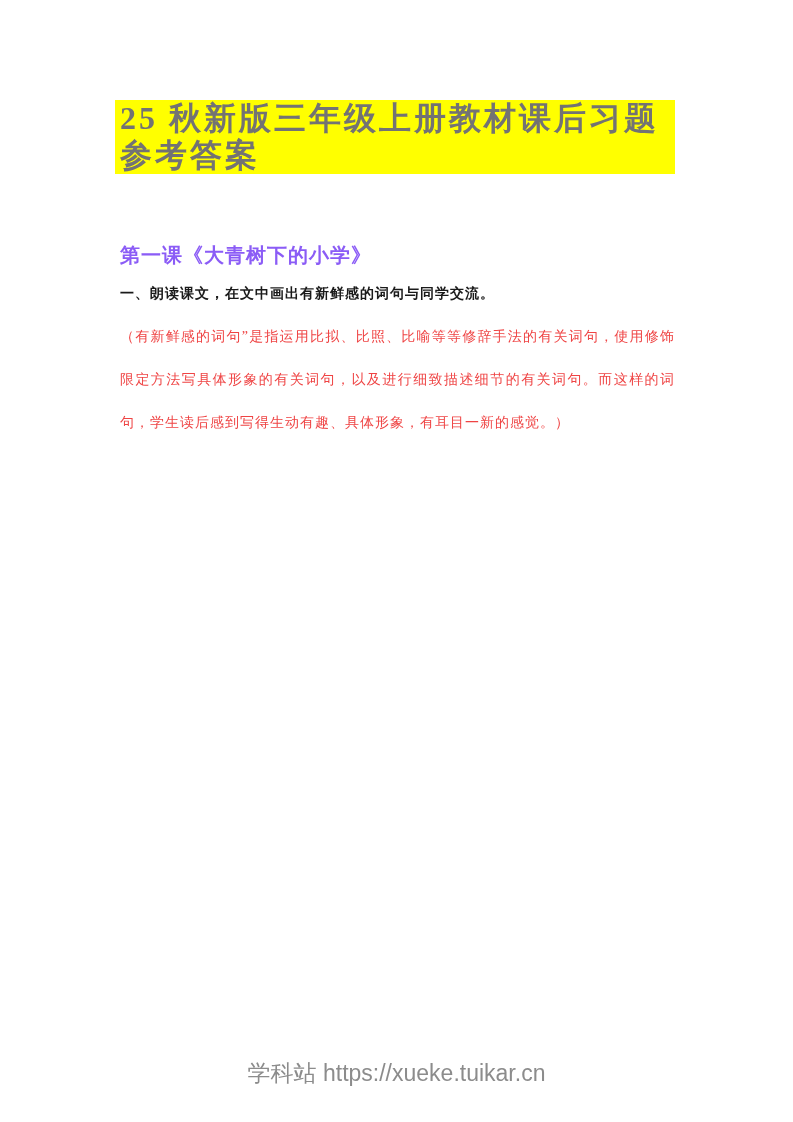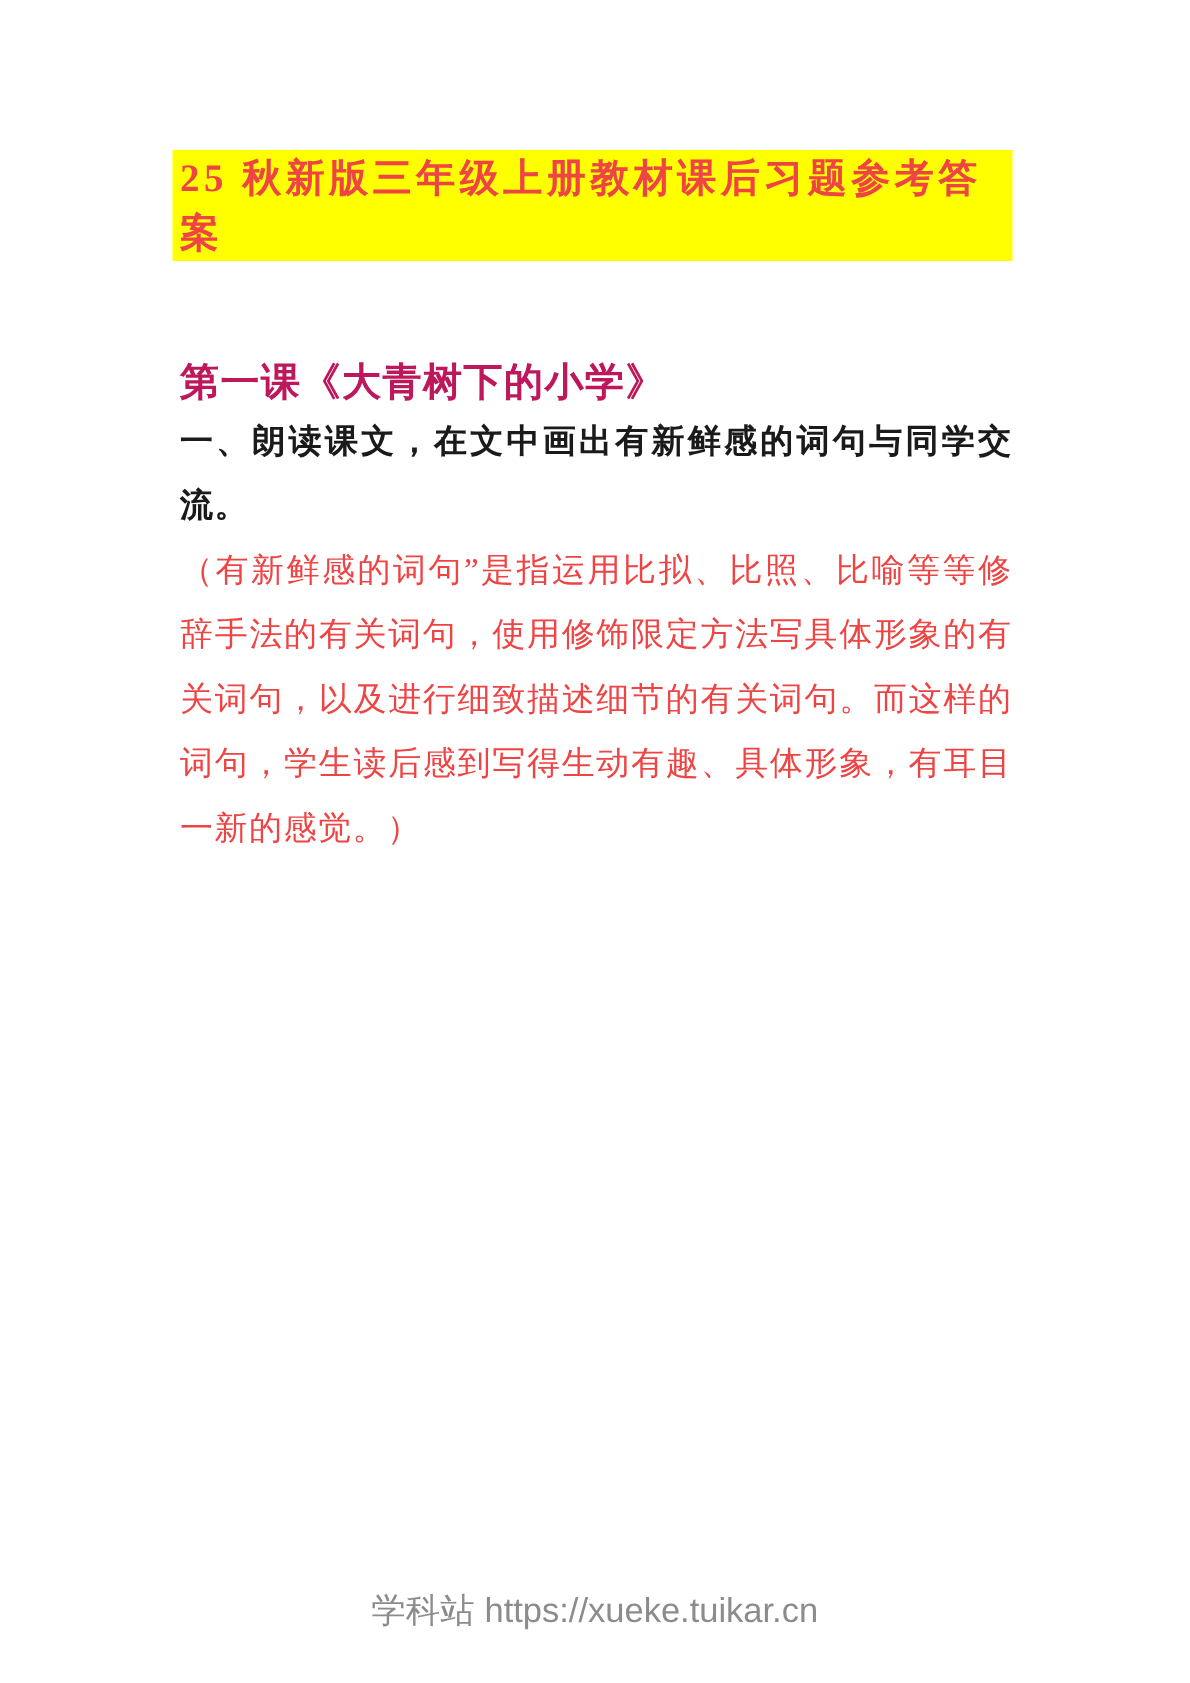--- a/index.html
+++ b/index.html
@@ -16,44 +16,44 @@
     font-family: "Liberation Serif", "DejaVu Serif", serif;
   }
   .content {
     position: absolute;
     top: 0;
     left: 120px;
     width: 555px;
   }
   .doc-title {
     margin: 100px 0 0 0;
-    font-size: 26px;
+    font-size: 32px;
     font-weight: bold;
     line-height: 37px;
     letter-spacing: 3px;
-    color: #ef4444;
+    color: #737373;
     font-family: Liberation Serif, serif;
   }
   .doc-title .hl {
     background: #FFFF00;
     display: inline-block;
     padding: 0 4px 0 5px;
     margin-left: -5px;
   }
   .lesson-heading {
     margin: 64px 0 0 0;
-    font-size: 26px;
+    font-size: 20px;
     font-weight: bold;
     line-height: 34px;
     letter-spacing: 1px;
-    color: #be185d;
+    color: #8b5cf6;
   }
   p.para {
     margin: 0;
-    font-size: 22px;
+    font-size: 14px;
     line-height: 43px;
     letter-spacing: 1px;
     text-align: justify;
     text-justify: inter-character;
   }
   .question {
     margin-top: 52px;
     font-weight: bold;
     color: #1A1A1A;
   }

